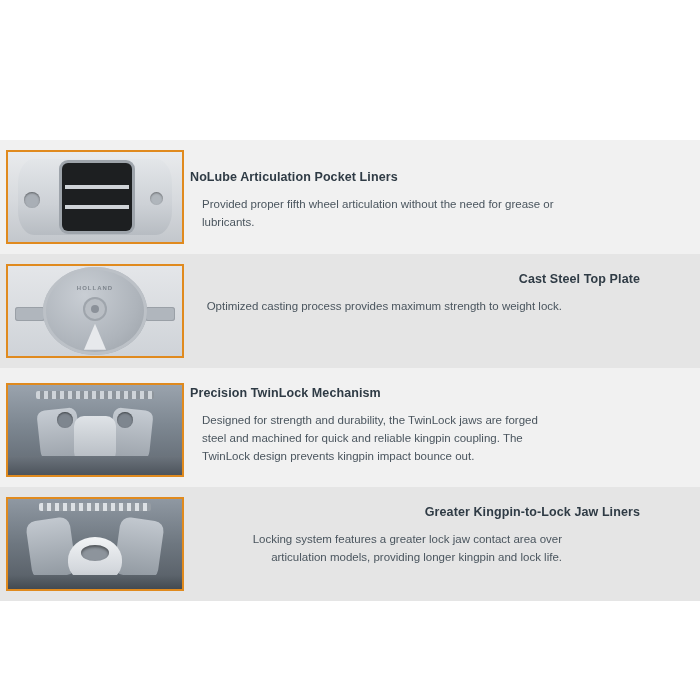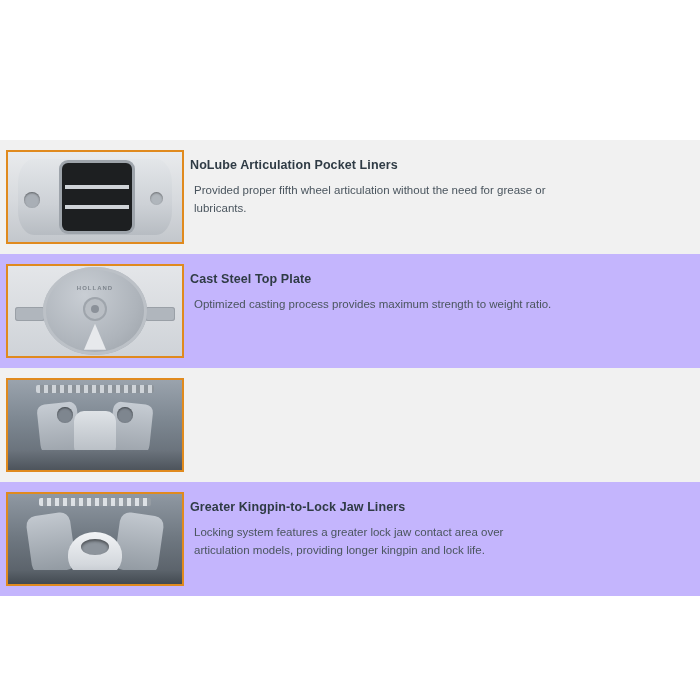--- a/index.html
+++ b/index.html
@@ -27,23 +27,25 @@
   }
   .feature-row {
     display: flex;
     align-items: flex-start;
     padding: 10px 0 10px 0;
     box-sizing: border-box;
     min-height: 104px;
   }
   .feature-row.shaded {
     background: #f1f1f1;
+    align-items: flex-end;
   }
   .feature-row.plain {
-    background: #c4b5fd;
+    background: #e5e5e5;
+    text-align: right;
   }
   .thumb-wrap {
     width: 190px;
     flex: 0 0 190px;
     display: flex;
     justify-content: center;
   }
   .thumb {
     width: 178px;
     height: 94px;
@@ -62,21 +64,21 @@
     font-size: 12.5px;
     font-weight: bold;
     color: #2f3b45;
     margin: 0 0 10px 0;
     letter-spacing: 0.1px;
   }
   .feature-desc {
     font-size: 11.5px;
     line-height: 1.55;
     color: #4a555e;
-    margin: 4px;
+    margin: 12px;
     max-width: 360px;
   }
 
   
   .t1 {
     background: linear-gradient(180deg, #e9ebed 0%, #d6d9dd 55%, #c3c7cc 100%);
   }
   .t1 .plate-body {
     position: absolute;
     left: 6%;
@@ -332,37 +334,39 @@
           <div class="arm right"></div>
           <div class="disc">
             <span class="brand">HOLLAND</span>
             <div class="hub"></div>
             <div class="throat"></div>
           </div>
         </div>
       </div>
       <div class="text-col">
         <p class="feature-title">Cast Steel Top Plate</p>
-        <p class="feature-desc">Optimized casting process provides maximum strength to weight ratio.</p>
+        <p class="feature-desc">Optimized casting process provides maximum strength to weight lock.</p>
       </div>
     </div>
 
     <div class="feature-row shaded">
       <div class="thumb-wrap">
         <div class="thumb t3">
           <div class="rail"></div>
           <div class="jaw-l"></div>
           <div class="jaw-r"></div>
           <div class="center"></div>
           <div class="pin-l"></div>
           <div class="pin-r"></div>
           <div class="base"></div>
         </div>
       </div>
       <div class="text-col">
+        <p class="feature-title">Precision TwinLock Mechanism</p>
+        <p class="feature-desc">Designed for strength and durability, the TwinLock jaws are forged steel and machined for quick and reliable kingpin coupling. The TwinLock design prevents kingpin impact bounce out.</p>
       </div>
     </div>
 
     <div class="feature-row plain">
       <div class="thumb-wrap">
         <div class="thumb t4">
           <div class="rail"></div>
           <div class="jaw-l"></div>
           <div class="jaw-r"></div>
           <div class="kingpin"></div>

